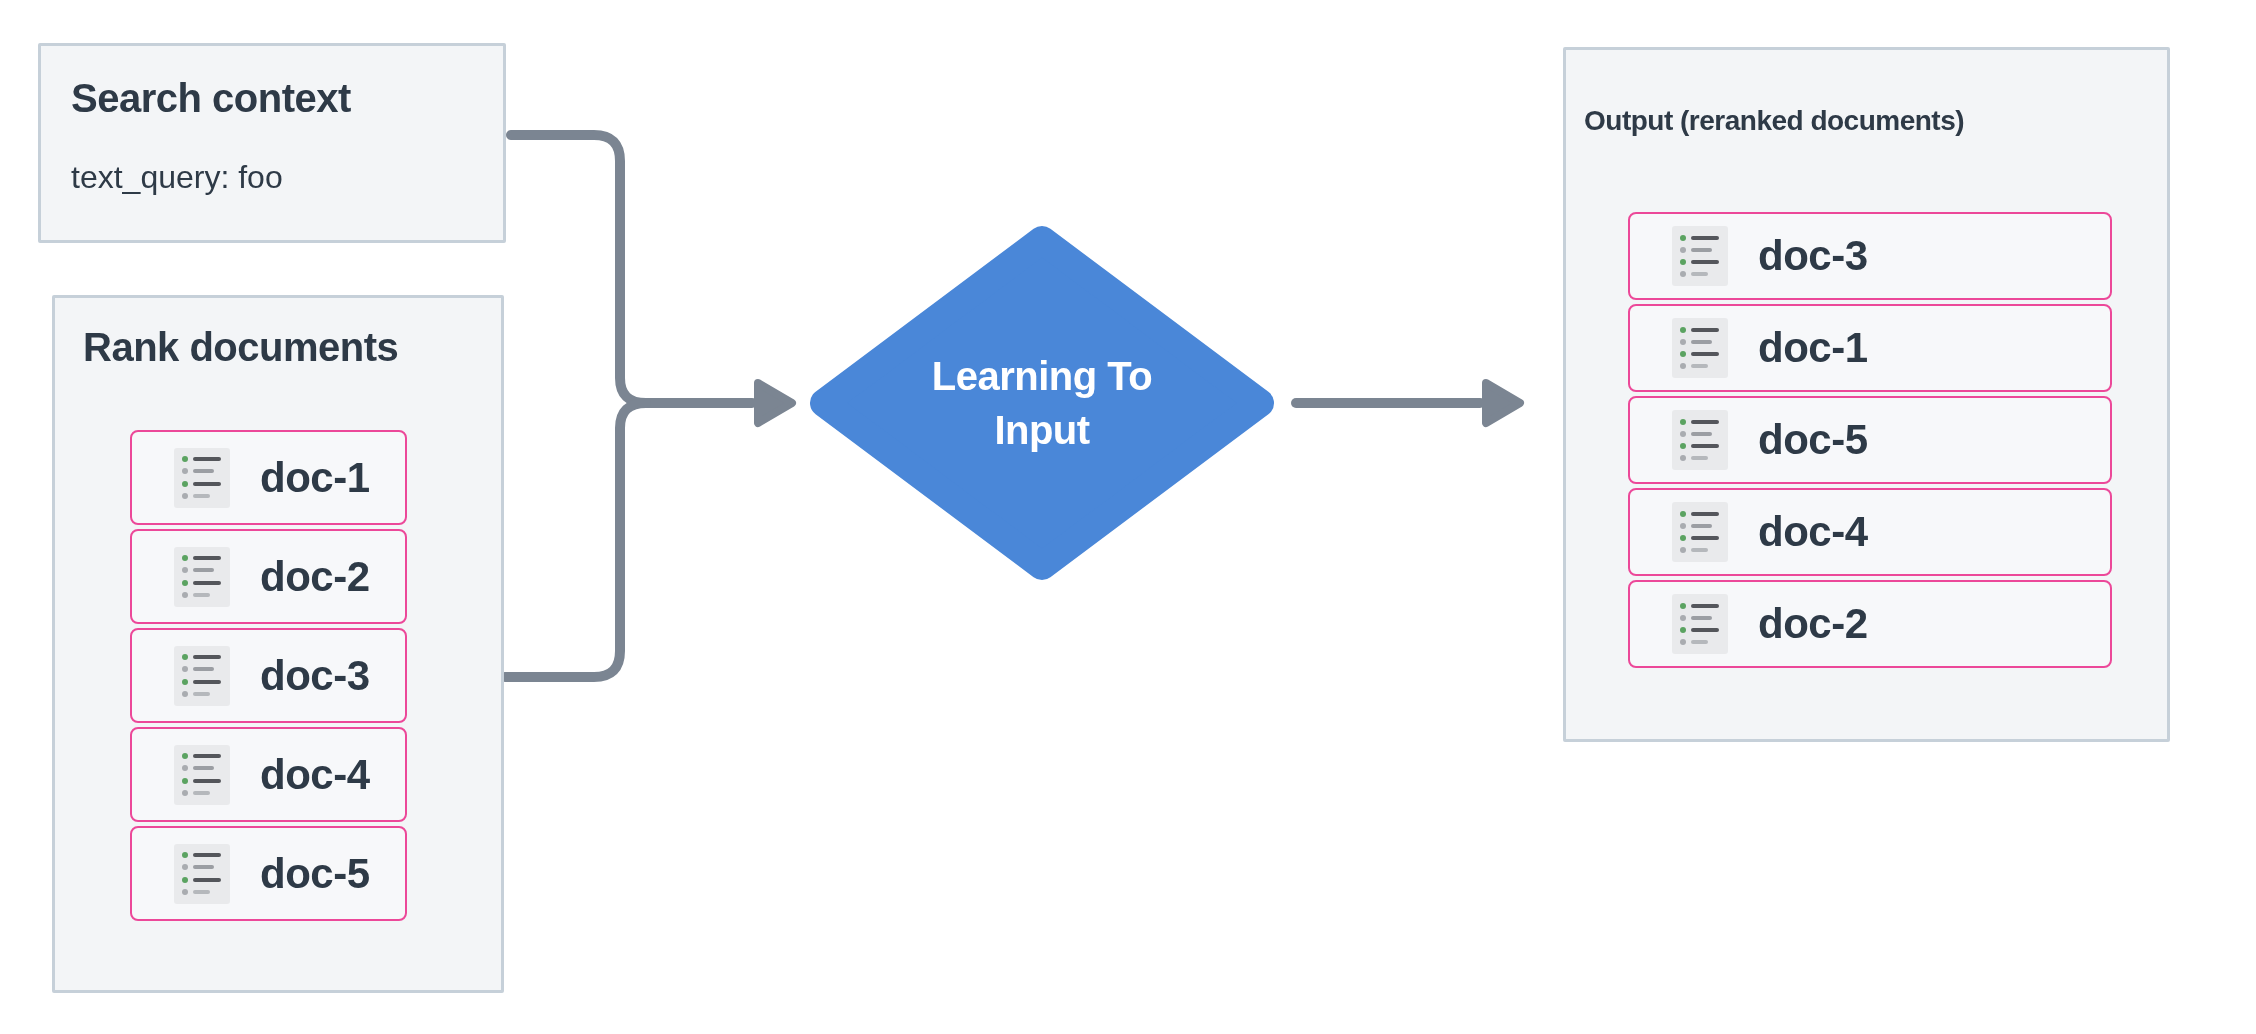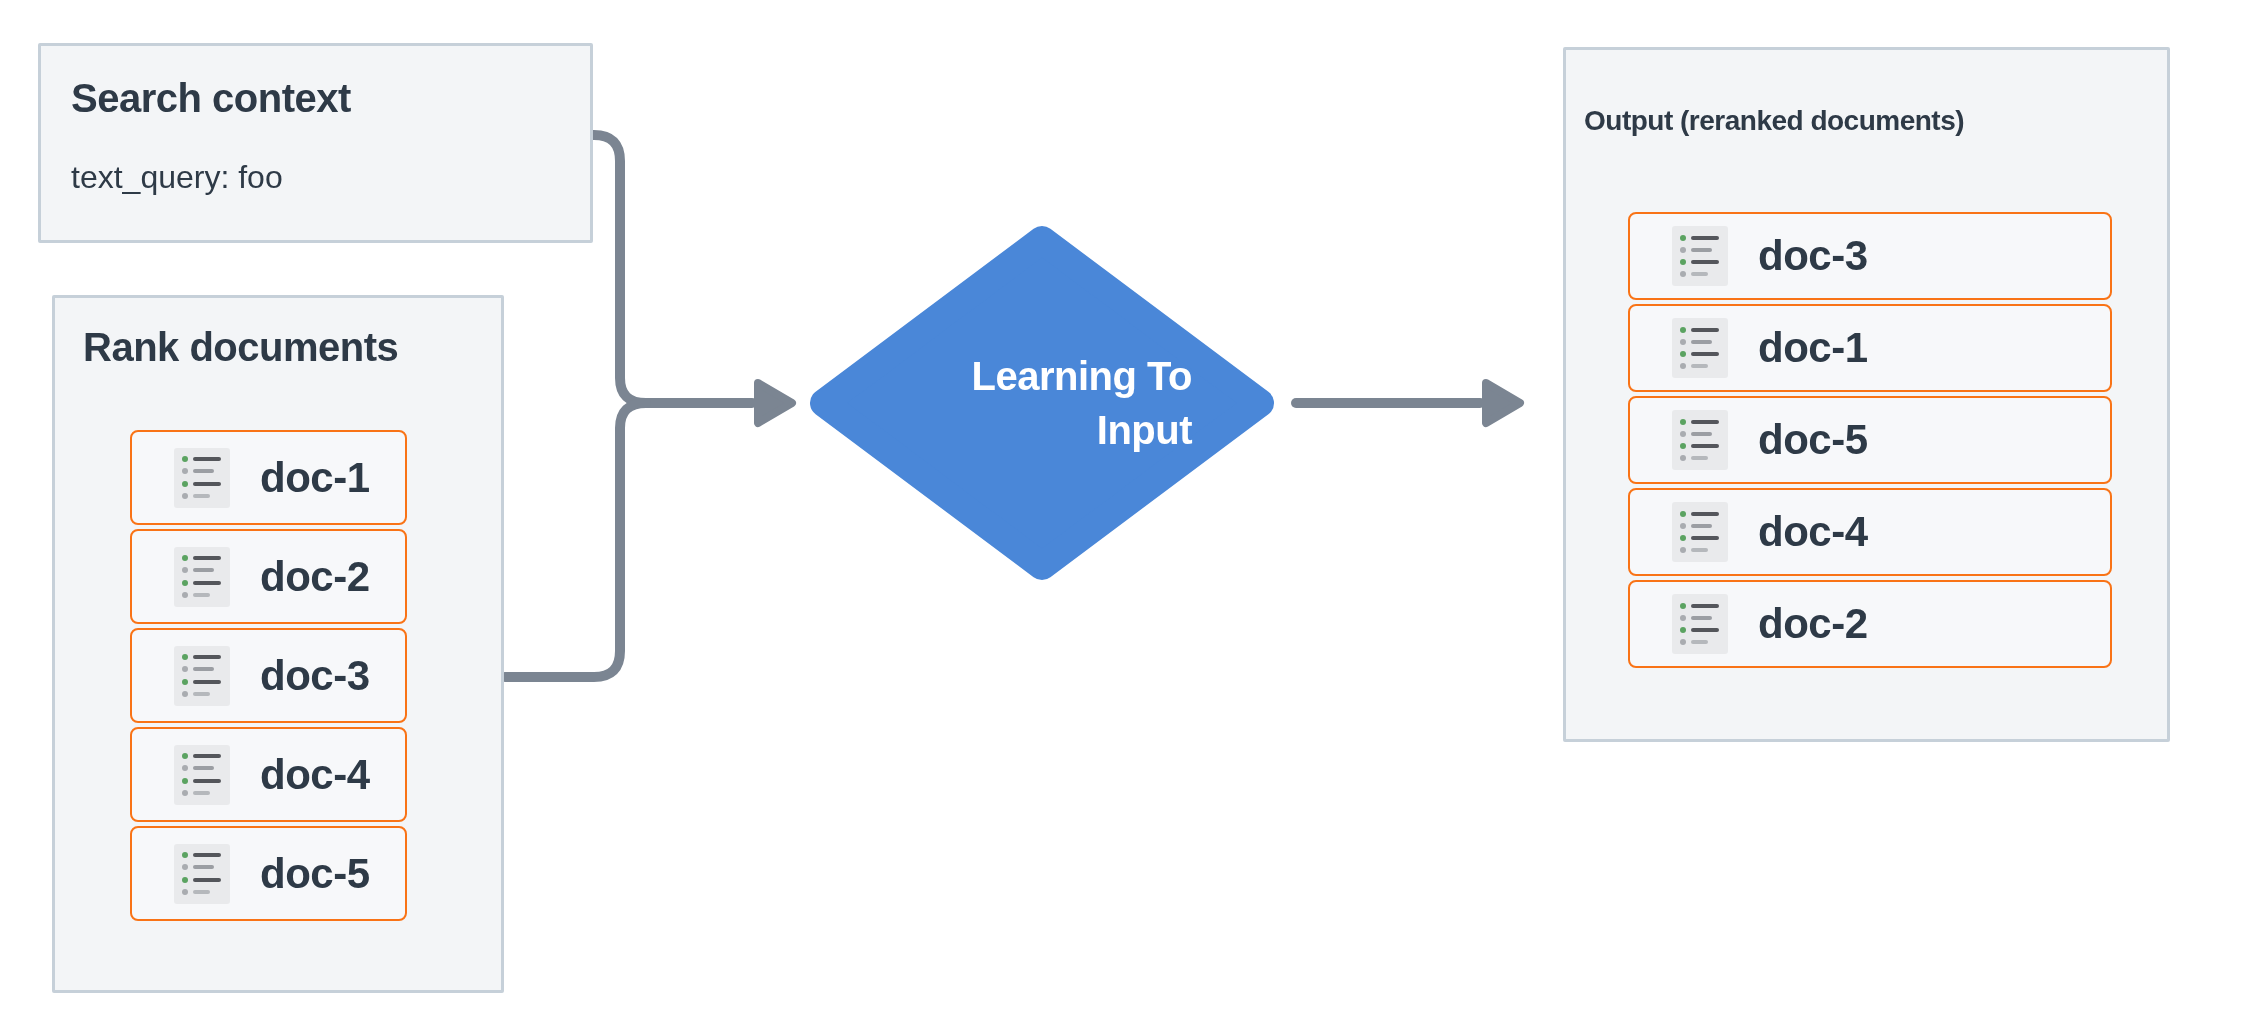--- a/index.html
+++ b/index.html
@@ -6,33 +6,33 @@
   .page{
     position:relative;width:2256px;height:1034px;background:#ffffff;
     font-family:"Liberation Sans",sans-serif;color:#2e3a47;overflow:hidden;
   }
   .connectors{position:absolute;left:0;top:0;width:2256px;height:1034px;pointer-events:none;}
   .box{
     position:absolute;background:#f3f5f7;border:3px solid #c6d0d9;border-radius:2px;
     box-sizing:border-box;
   }
   .box-title{font-weight:bold;letter-spacing:-0.5px;white-space:nowrap;}
-  .search{left:38px;top:43px;width:555px;height:200px;padding:30px 28px 0 30px;}
+  .search{left:38px;top:43px;width:468px;height:200px;padding:30px 28px 0 30px;}
   .search .box-title{font-size:40px;}
   .search .box-body{margin-top:38px;font-size:32px;font-weight:400;}
   .input{left:52px;top:295px;width:452px;height:698px;padding:27px 28px 0 28px;}
   .input .box-title{font-size:40px;}
   .output{left:1563px;top:47px;width:607px;height:695px;padding:55px 18px 0 18px;}
   .output .box-title{font-size:28px;}
   .doc-list{position:absolute;}
   .input-list{left:130px;top:430px;width:277px;}
   .output-list{left:1628px;top:212px;width:484px;}
   .doc-row{
     box-sizing:border-box;display:flex;align-items:center;
-    border:2px solid #f97316;border-radius:8px;background:#f7f8fa;
+    border:2px solid #ec4899;border-radius:8px;background:#f7f8fa;
     margin-bottom:4px;padding-left:42px;
   }
   .input-list .doc-row{height:95px;}
   .output-list .doc-row{height:88px;}
   .doc-label{font-size:42px;font-weight:bold;margin-left:30px;letter-spacing:-0.5px;}
   .doc-icon{
     width:56px;height:60px;background:#e9eaec;border-radius:3px;flex:0 0 auto;
     display:flex;flex-direction:column;justify-content:space-between;
     padding:8px 8px;box-sizing:border-box;
   }
@@ -40,21 +40,21 @@
   .dot{width:6px;height:6px;border-radius:50%;flex:0 0 auto;}
   .dot.green{background:#5ba361;}
   .dot.gray{background:#a9acb0;}
   .bar{height:4px;border-radius:2px;}
   .bar.dark{background:#54565b;}
   .bar.mid{background:#9b9ea3;}
   .bar.light{background:#b5b8bc;}
   .w1{width:28px;}.w2{width:21px;}.w3{width:28px;}.w4{width:17px;}
   .diamond-label{
     position:absolute;left:892px;top:330px;width:300px;height:146px;
-    display:flex;flex-direction:column;align-items:flex-end;justify-content:center;
+    display:flex;flex-direction:column;align-items:center;justify-content:center;
     color:#ffffff;font-size:40px;font-weight:bold;line-height:1.35;text-align:center;
     letter-spacing:-0.5px;
   }
 </style>
 </head>
 <body>
 
 <div class="page">
 
   <svg class="connectors" viewBox="0 0 2256 1034">

